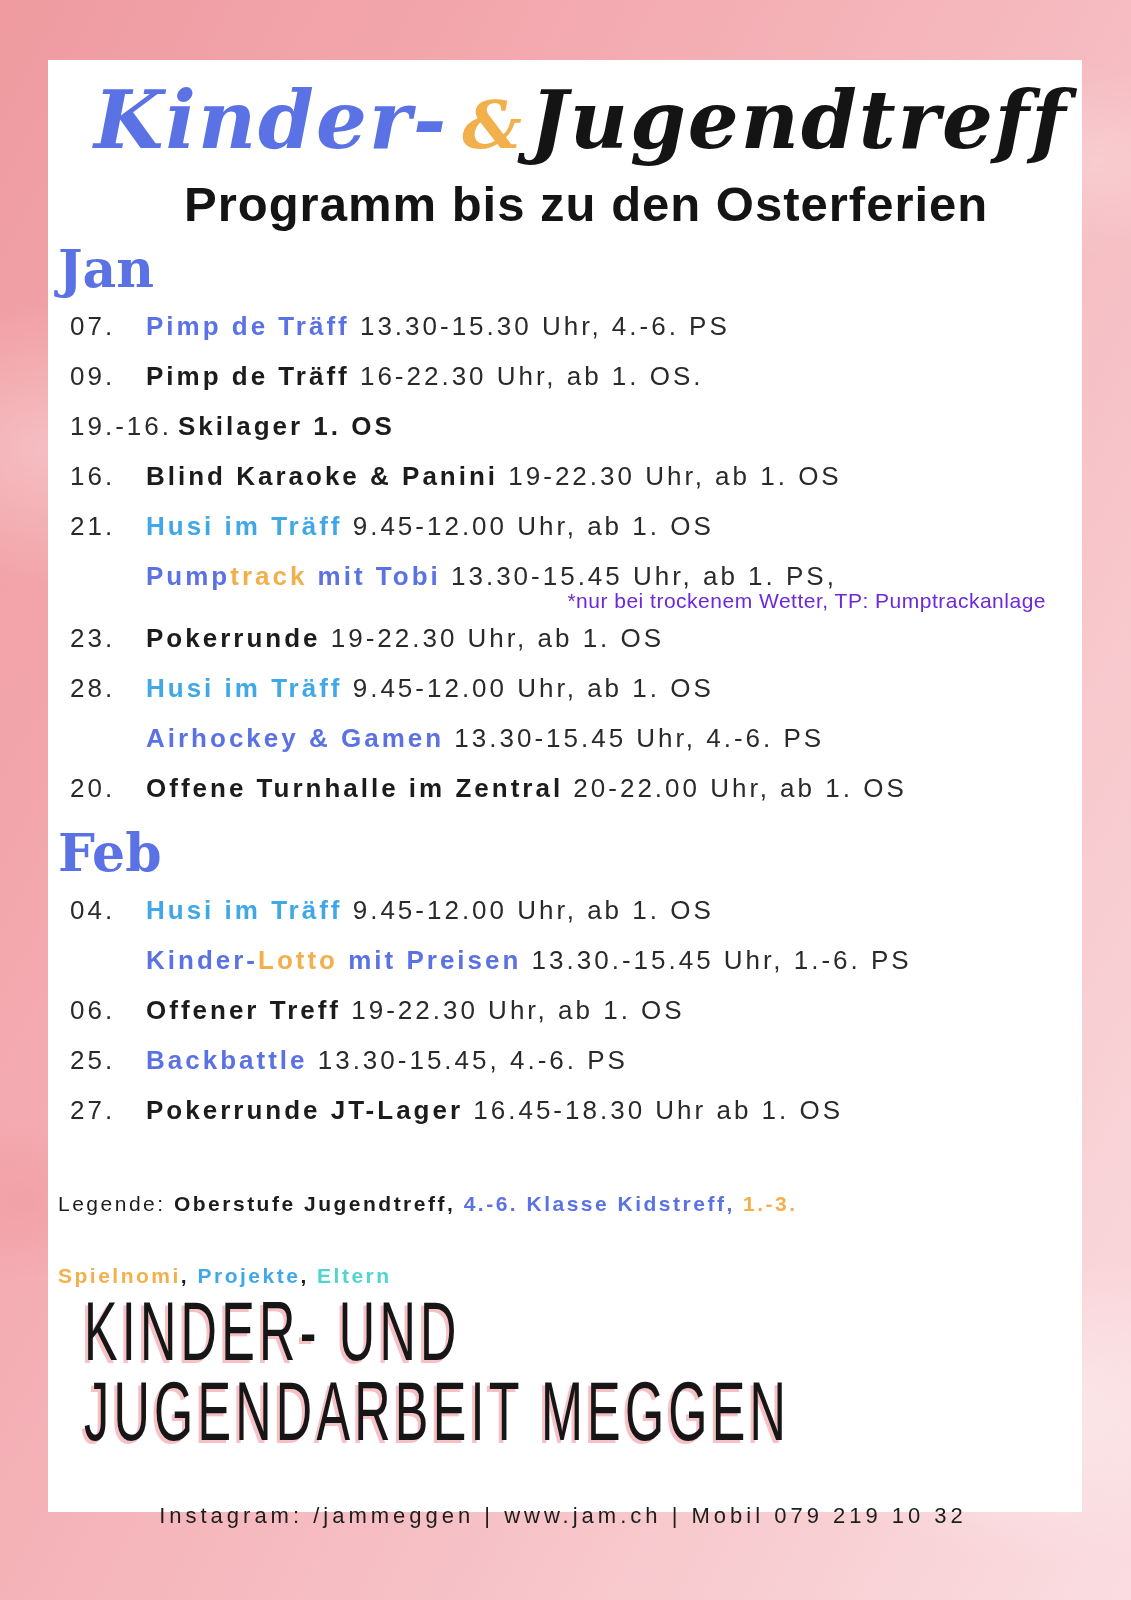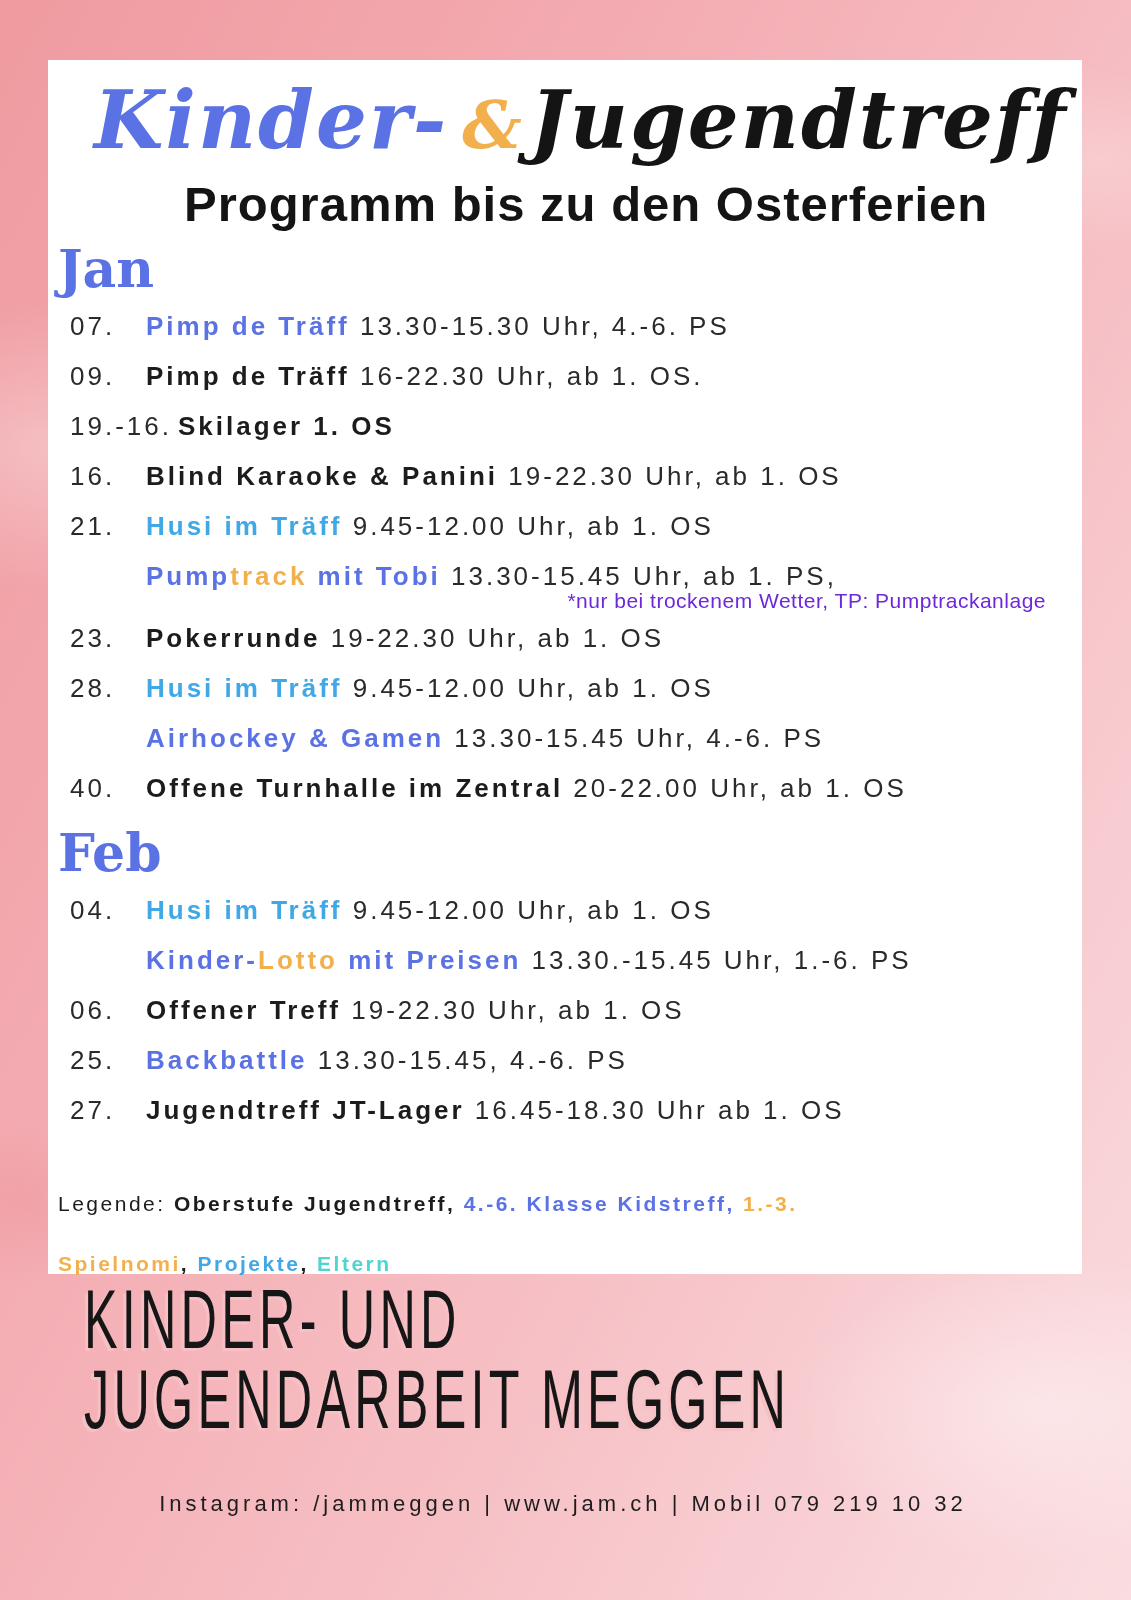--- a/index.html
+++ b/index.html
@@ -8,21 +8,21 @@
     font-family:"Liberation Sans",sans-serif;
     background-color:#f5b3b7;
     background-image:
       radial-gradient(ellipse 300px 220px at 4% 28%, rgba(255,255,255,.30), transparent 65%),
       radial-gradient(ellipse 240px 160px at 97% 10%, rgba(255,255,255,.22), transparent 60%),
       radial-gradient(ellipse 420px 260px at 92% 88%, rgba(255,255,255,.40), transparent 60%),
       radial-gradient(ellipse 200px 140px at 2% 75%, rgba(236,140,148,.35), transparent 60%),
       linear-gradient(118deg,#ef9ba0 0%,#f3aab0 30%,#f6bfc4 62%,#fadde0 100%);
   }
   .page{
-    position:absolute;left:48px;top:60px;width:1034px;height:1214px;
+    position:absolute;left:48px;top:60px;width:1034px;height:1452px;
     background:var(--page,#fff);
     padding:0 14px 0 10px;box-sizing:border-box;
   }
   
   .title-line{
     margin:12px 0 0 36px;font-size:80px;line-height:96px;white-space:nowrap;
     font-family:"DejaVu Serif",serif;font-style:italic;font-weight:bold;letter-spacing:2px;
   }
   .t-kinder{color:var(--blue);}
   .t-amp{color:var(--orange);font-size:66px;padding:0 6px 0 14px;}
@@ -45,21 +45,21 @@
   .entry .etitle{font-weight:bold;}
   .entry .note{
     font-size:21px;line-height:20px;letter-spacing:.5px;color:#6d28d9;
     text-align:right;margin:0 10px 0 0;font-weight:normal;
   }
   .c-blue{color:var(--blue);} .c-sky{color:var(--sky);} .c-orange{color:var(--orange);}
   .c-teal{color:var(--teal);} .c-ink{color:#1c1c1c;}
   
   .legend{margin-top:62px;font-size:21px;letter-spacing:2.5px;color:#1c1c1c;}
   .legend .lline{line-height:34px;white-space:nowrap;}
-  .legend .lline + .lline{margin-top:26px;}
+  .legend .lline + .lline{margin-top:38px;}
   .legend .lp{font-weight:bold;}
   .legend .lp.plain{font-weight:normal;}
   
   .logo{margin:-2px 0 8px 26px;}
   .logo .lg-line{
     font-size:84px;line-height:80px;font-weight:500;color:#161616;
     letter-spacing:7px;white-space:nowrap;
     transform:scaleX(.60);transform-origin:left center;
     text-shadow:-5px 3px 0 var(--logo-shadow);
   }
@@ -113,21 +113,21 @@
         </div>
         <div class="entry">
           <span class="date">28.</span>
           <div class="ebody"><span class="etitle"><span class="c-sky">Husi im Träff</span></span><span> 9.45-12.00 Uhr, ab 1. OS</span></div>
         </div>
         <div class="entry">
           <span class="date"></span>
           <div class="ebody"><span class="etitle"><span class="c-blue">Airhockey &amp; Gamen</span></span><span> 13.30-15.45 Uhr, 4.-6. PS</span></div>
         </div>
         <div class="entry">
-          <span class="date">40.</span>
+          <span class="date">20.</span>
           <div class="ebody"><span class="etitle"><span class="c-ink">Offene Turnhalle im Zentral</span></span><span> 20-22.00 Uhr, ab 1. OS</span></div>
         </div>
       </div>
       <div class="month-h feb">Feb</div>
       <div class="entries">
         <div class="entry">
           <span class="date">04.</span>
           <div class="ebody"><span class="etitle"><span class="c-sky">Husi im Träff</span></span><span> 9.45-12.00 Uhr, ab 1. OS</span></div>
         </div>
         <div class="entry">
@@ -137,21 +137,21 @@
         <div class="entry">
           <span class="date">06.</span>
           <div class="ebody"><span class="etitle"><span class="c-ink">Offener Treff</span></span><span> 19-22.30 Uhr, ab 1. OS</span></div>
         </div>
         <div class="entry">
           <span class="date">25.</span>
           <div class="ebody"><span class="etitle"><span class="c-blue">Backbattle</span></span><span> 13.30-15.45, 4.-6. PS</span></div>
         </div>
         <div class="entry">
           <span class="date">27.</span>
-          <div class="ebody"><span class="etitle"><span class="c-ink">Jugendtreff JT-Lager</span></span><span> 16.45-18.30 Uhr ab 1. OS</span></div>
+          <div class="ebody"><span class="etitle"><span class="c-ink">Pokerrunde JT-Lager</span></span><span> 16.45-18.30 Uhr ab 1. OS</span></div>
         </div>
       </div>
     </div>
 
   <div class="legend" id="legend">
       <div class="lline"><span class="lp plain c-ink">Legende: </span><span class="lp c-ink">Oberstufe Jugendtreff,</span><span class="lp c-blue"> 4.-6. Klasse Kidstreff,</span><span class="lp c-orange"> 1.-3.</span></div>
       <div class="lline"><span class="lp c-orange">Spielnomi</span><span class="lp c-ink">, </span><span class="lp c-sky">Projekte</span><span class="lp c-ink">, </span><span class="lp c-teal">Eltern</span></div>
     </div>
 
   <div class="logo">

